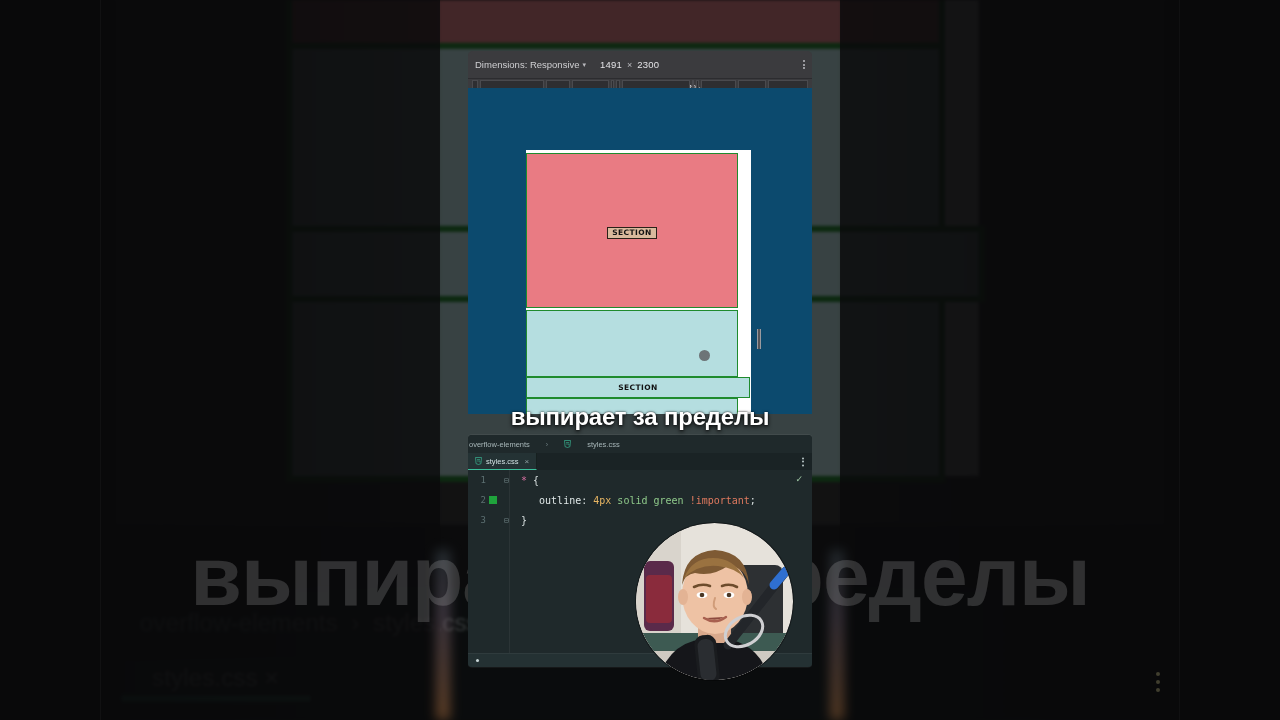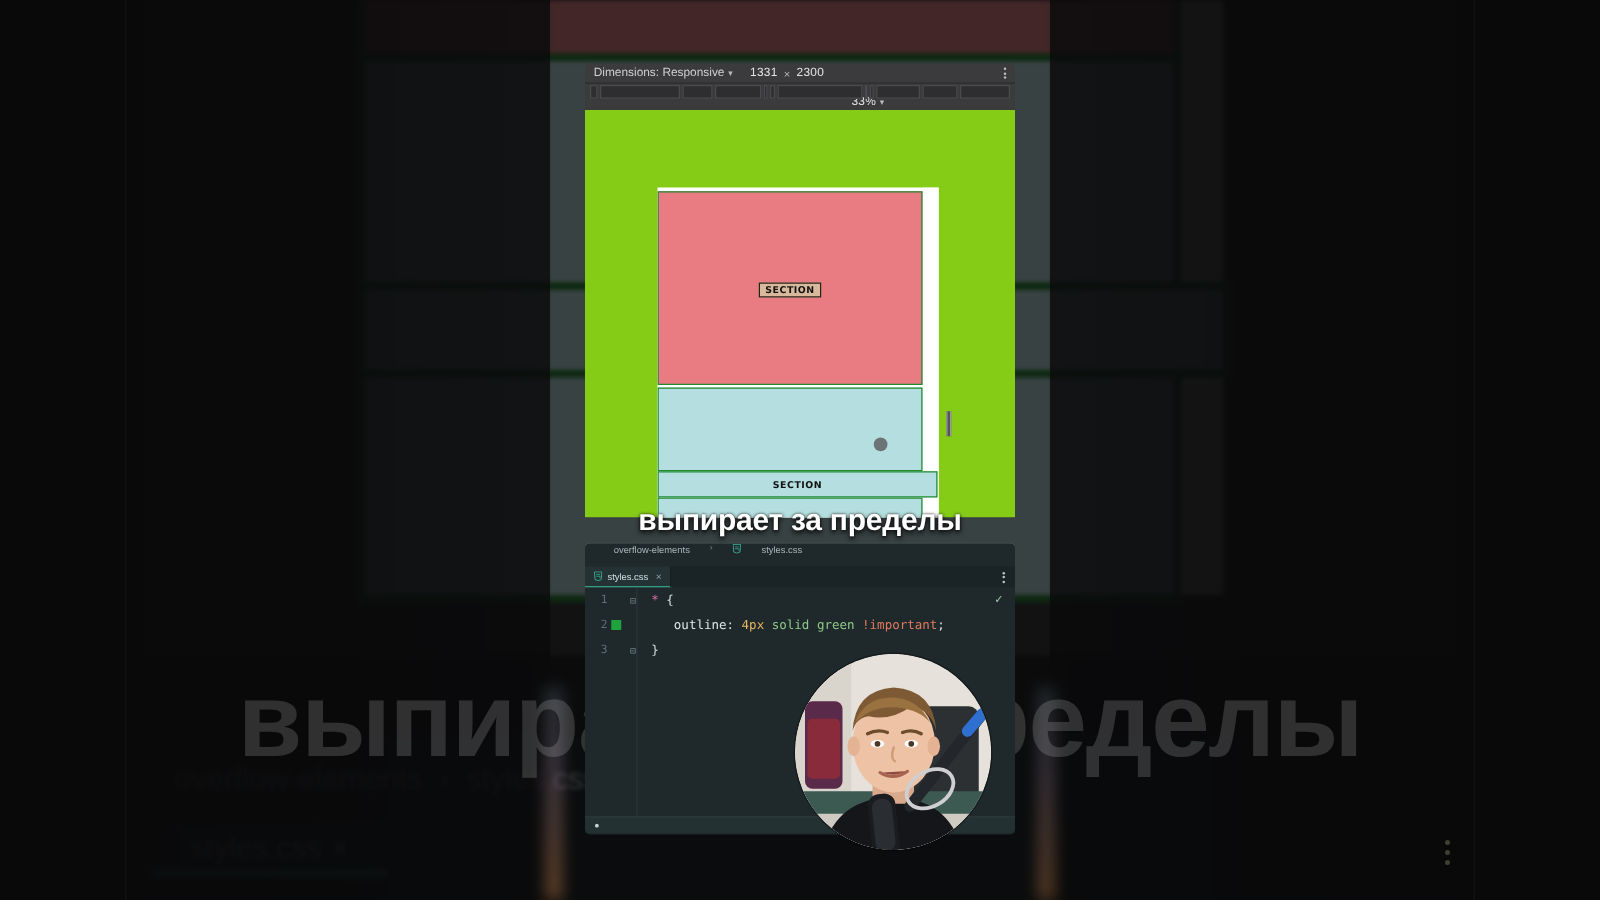--- a/index.html
+++ b/index.html
@@ -68,21 +68,21 @@
   }
 
   
   .dt-window {
     position:absolute; left:0; top:51px; width:344px; height:363px;
     background:#3b3b3e;
     border-radius: 5px 5px 0 0;
     overflow:hidden;
   }
   .dt-toolbar {
-    height:16px; background:#3b3b3e;
+    height:28px; background:#3b3b3e;
     display:flex; align-items:center;
     padding:0 7px;
     font-size:9.5px; color:#cfcfd2;
     white-space:nowrap;
     border-bottom:1px solid #2c2c2f;
   }
   .dt-dim { display:flex; align-items:center; gap:3px; }
   .dt-caret { font-size:7px; color:#b9b9bd; }
   .dt-sep { width:14px; }
   .dt-x { color:#b9b9bd; font-size:9px; margin:0 5px; }
@@ -91,21 +91,21 @@
   .dt-kebab { margin-left:auto; display:flex; flex-direction:column; gap:1.5px; align-items:center;}
   .dt-kebab i { width:2px; height:2px; background:#bdbdc1; border-radius:50%; display:block; }
 
   .dt-toolbar2 {
     height:13px; background:#3b3b3e;
     display:flex; align-items:center; gap:2px; padding:0 4px;
   }
   .dt-seg { height:11px; background:#2e2e31; border:1px solid #4a4a4e; }
 
   
-  .dt-canvas { position:absolute; left:0; top:37px; right:0; bottom:0; background:#84cc16; }
+  .dt-canvas { position:absolute; left:0; top:37px; right:0; bottom:0; background:#0c4a6e; }
 
   .viewport-wrap {
     position:absolute; left:58px; top:62px;
     width:225px; height:298px;
     background:#ffffff;
     overflow:hidden;
   }
   .page {
     position:absolute; left:0; top:0; width:225px; height:100%;
   }
@@ -169,22 +169,22 @@
 
   
   .editor {
     position:absolute; left:0; top:435px; width:344px; height:232px;
     background:#1f292b;
     border-radius:4px;
     overflow:hidden;
     box-shadow: 0 0 0 1px rgba(255,255,255,.05);
   }
   .ed-breadcrumb {
-    height:18px; display:flex; gap:16px;
-    padding:0 23px; font-size:7.5px; color:#a7b6b8;
+    height:18px; display:flex; align-items:center; gap:16px;
+    padding:0 1px; font-size:7.5px; color:#a7b6b8;
     background:#1f292b;
   }
   .bc-sep { color:#6f8083; font-size:7px; }
   .cssico {
     display:inline-block; width:7px; height:8px; position:relative;
   }
   .cssico svg { display:block; }
 
   .ed-tabs {
     height:17px; display:flex; align-items:stretch;
@@ -285,21 +285,21 @@
   <div class="fg">
 
     <div class="dt-window">
 
       <div class="dt-toolbar">
         <span class="dt-dim">
           <span>Dimensions: Responsive</span>
           <span class="dt-caret">▾</span>
         </span>
         <span class="dt-sep"></span>
-        <span class="dt-val">1331</span>
+        <span class="dt-val">1491</span>
         <span class="dt-x">×</span>
         <span class="dt-val">2300</span>
         <span class="dt-zoom">
           <span class="dt-val">33%</span>
           <span class="dt-caret">▾</span>
         </span>
         <span class="dt-kebab">
             <i></i>
             <i></i>
             <i></i>

